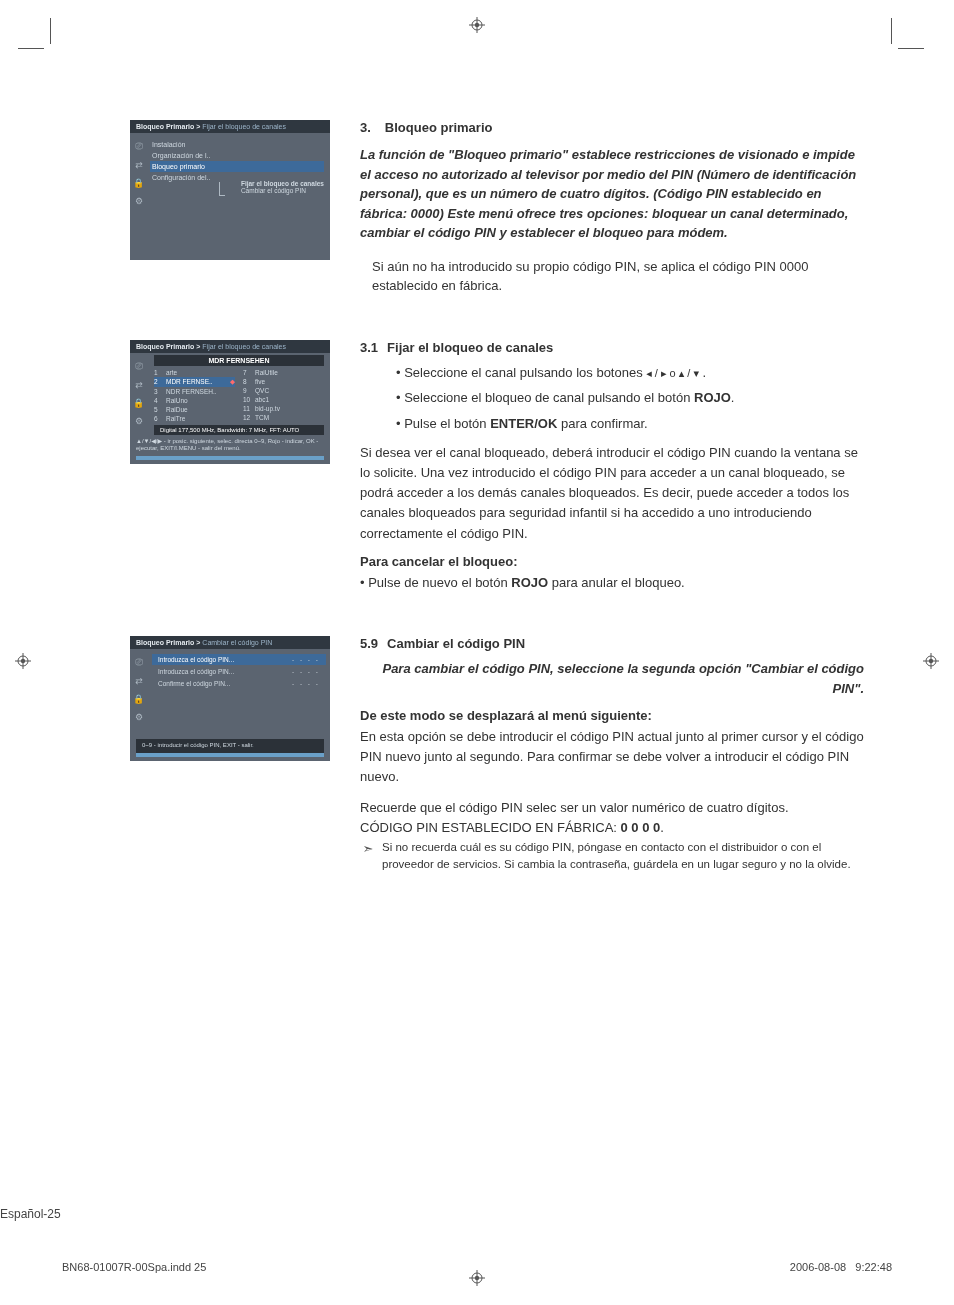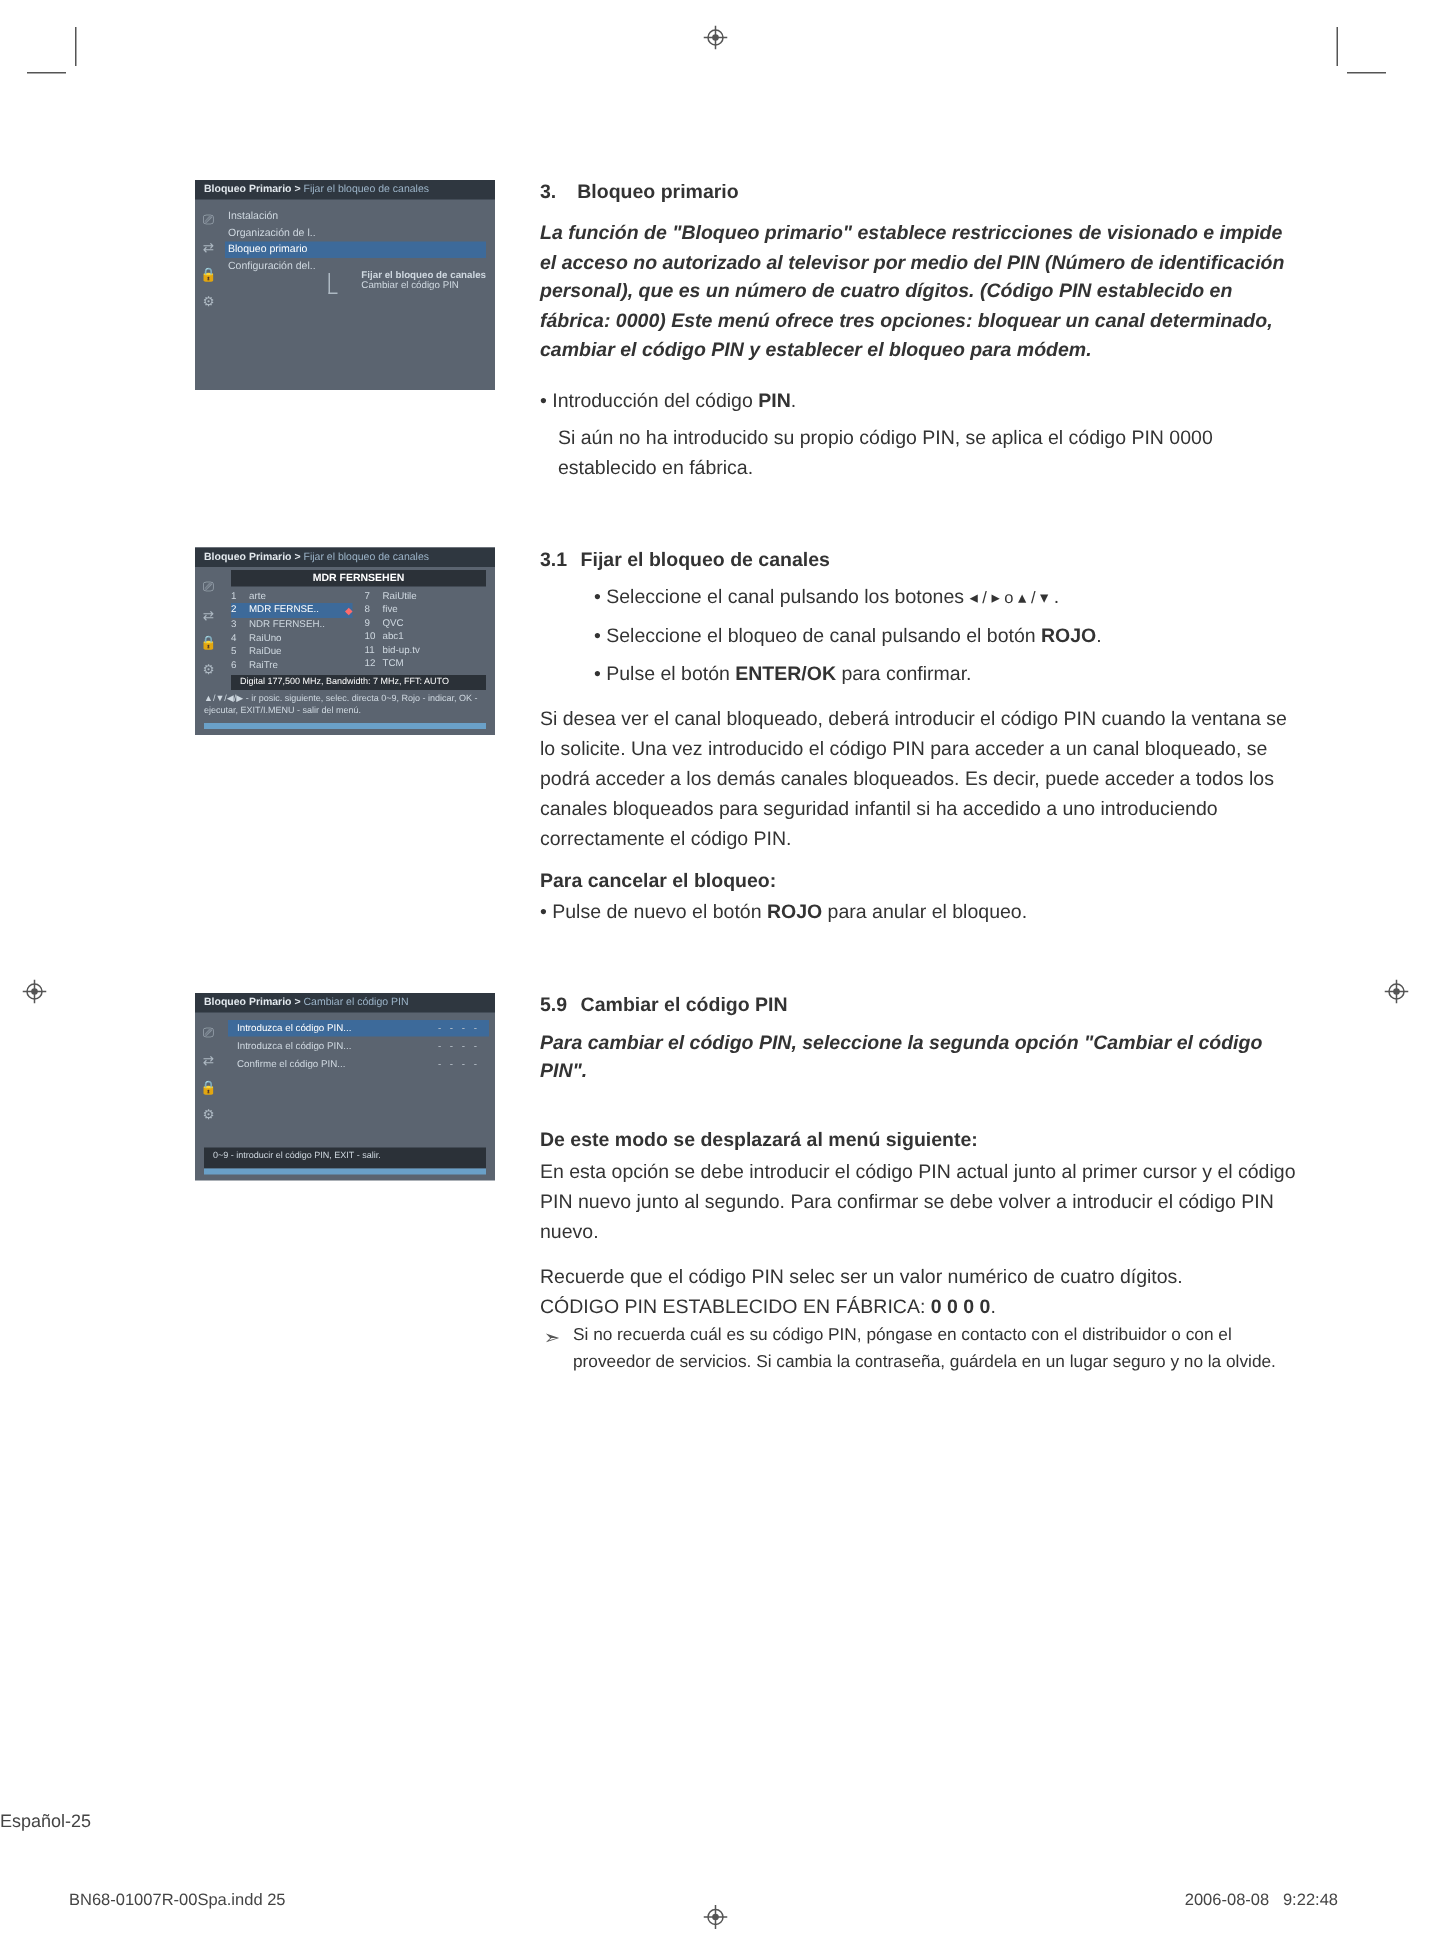--- a/index.html
+++ b/index.html
@@ -99,21 +99,21 @@
   .indent { padding-left:12px; }
   .sub-sec-head { font-weight:bold; font-size:13px; display:flex; gap:9px; margin-bottom:8px;}
   .para { line-height:1.55; margin-top:10px; margin-bottom:10px;}
   .bold-line { font-weight:bold; margin-top:10px; margin-bottom:4px;}
   .nav-icons { font-size:11px; }
   .note-row { display:flex; gap:6px; font-size:11.5px; line-height:1.5; margin-top:4px; }
   .note-arrow { flex:0 0 16px; text-align:center; font-size:13px; color:#555;}
 
   
   .page-label { position:absolute; bottom:84px; width:100%; text-align:left; font-size:12px; color:#444;}
-  .footer-left { position:absolute; bottom:32px; left:46px; font-size:11px; color:#444;}
+  .footer-left { position:absolute; bottom:32px; left:62px; font-size:11px; color:#444;}
   .footer-right { position:absolute; bottom:32px; right:62px; font-size:11px; color:#444;}
 </style>
 </head>
 <body>
 
 <div class="crop-tl-v"></div>
 <div class="crop-tl-h"></div>
 <div class="crop-tr-v"></div>
 <div class="crop-tr-h"></div>
 <div class="registration-mark reg-top">
@@ -177,23 +177,20 @@
           <div>Cambiar el código PIN</div>
         </div>
       </div>
     </div>
     <div class="col-text">
       <div class="sec-head">
         <span class="sec-num">3.</span>
         <span class="sec-title">Bloqueo primario</span>
       </div>
       <div class="intro">La función de "Bloqueo primario" establece restricciones de visionado e impide el acceso no autorizado al televisor por medio del PIN (Número de identificación personal), que es un número de cuatro dígitos. (Código PIN establecido en fábrica: 0000) Este menú ofrece tres opciones: bloquear un canal determinado, cambiar el código PIN y establecer el bloqueo para módem.</div>
-      <div class="bullet-block">
-        <span>• Introducción del código </span><b>PIN</b><span>.</span>
-      </div>
       <div class="bullet-block indent">Si aún no ha introducido su propio código PIN, se aplica el código PIN 0000 establecido en fábrica.</div>
     </div>
   </div>
 
   <div class="row">
     <div class="col-screenshot">
       <div class="screenshot">
         <div class="shot-header">
           <span>Bloqueo Primario &gt; </span><span class="sub">Fijar el bloqueo de canales</span>
         </div>
@@ -333,21 +330,21 @@
         </div>
         <div class="shot-below-footer" style="background:#2b3138; margin:0 6px;">0~9 - introducir el código PIN, EXIT - salir.</div>
         <div class="bottom-bar"></div>
       </div>
     </div>
     <div class="col-text">
       <div class="sub-sec-head">
         <span class="sec-num">5.9</span>
         <span class="sec-title">Cambiar el código PIN</span>
       </div>
-      <div class="intro" style="margin-bottom:28px;">Para cambiar el código PIN, seleccione la segunda opción "Cambiar el código PIN".</div>
+      <div class="intro" style="margin-bottom:10px;text-align:right;">Para cambiar el código PIN, seleccione la segunda opción "Cambiar el código PIN".</div>
       <div class="bold-line">De este modo se desplazará al menú siguiente:</div>
       <div class="para" style="margin-top:2px;">En esta opción se debe introducir el código PIN actual junto al primer cursor y el código PIN nuevo junto al segundo. Para confirmar se debe volver a introducir el código PIN nuevo.</div>
       <div class="para" style="margin-bottom:2px;">Recuerde que el código PIN selec ser un valor numérico de cuatro dígitos.</div>
       <div>
         <span>CÓDIGO PIN ESTABLECIDO EN FÁBRICA: </span><b>0 0 0 0</b><span>.</span>
       </div>
       <div class="note-row">
         <div class="note-arrow">➣</div>
         <div>Si no recuerda cuál es su código PIN, póngase en contacto con el distribuidor o con el proveedor de servicios. Si cambia la contraseña, guárdela en un lugar seguro y no la olvide.</div>
       </div>

